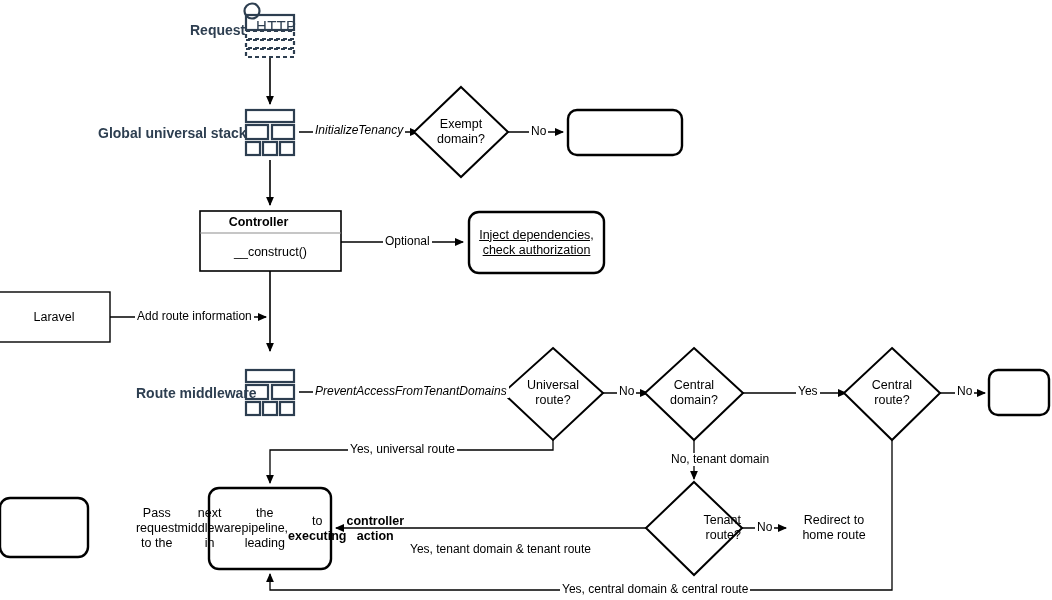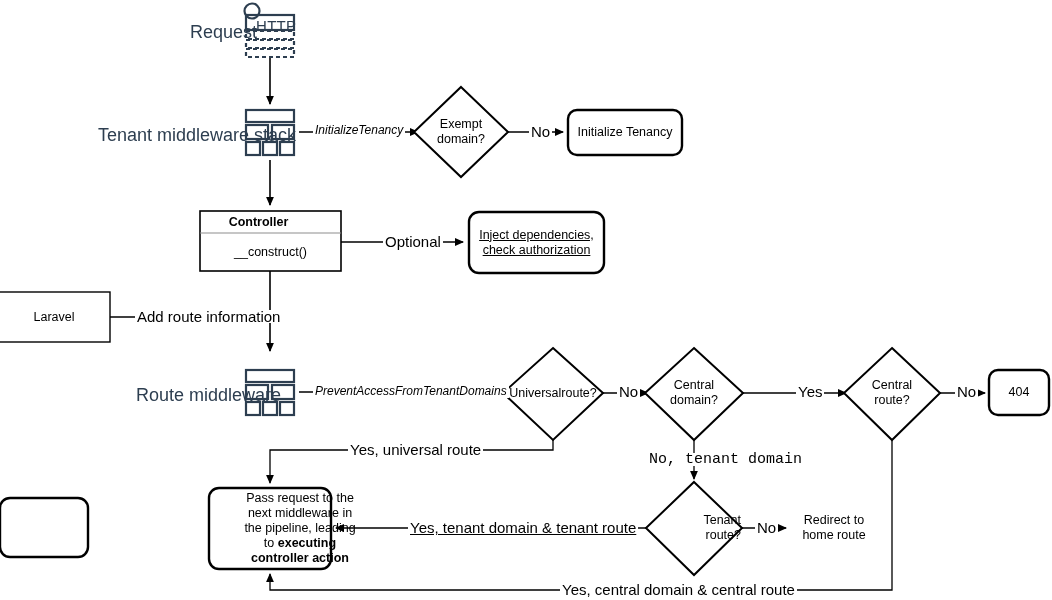--- a/index.html
+++ b/index.html
@@ -6,23 +6,23 @@
   body{width:1052px;height:600px;overflow:hidden;
        font-family:"Liberation Sans","DejaVu Sans",sans-serif;}
   #stage{position:relative;width:1052px;height:600px;background:#fff;}
   svg.layer{position:absolute;left:0;top:0;width:1052px;height:600px;}
 
   
   .nodetext{position:absolute;display:flex;align-items:center;justify-content:center;
             text-align:center;color:#000;font-size:12.5px;line-height:15px;
             pointer-events:none;}
   .sidelabel{position:absolute;display:flex;align-items:center;
-             font-weight:normal;color:#2d3e50;font-size:18px;white-space:nowrap;}
+             font-weight:bold;color:#2d3e50;font-size:14px;white-space:nowrap;}
   .edgelabel{position:absolute;display:flex;align-items:center;justify-content:center;
-             background:#fff;color:#000;font-size:15px;white-space:nowrap;
+             background:#fff;color:#000;font-size:12px;white-space:nowrap;
              line-height:13px;padding:0 2px;}
   .edgelabel.ital{font-style:italic;font-size:12px;}
   .bold{font-weight:bold;}
   .httpcap{position:absolute;font-size:15px;color:#2d3e50;letter-spacing:.3px;}
 </style>
 </head>
 <body>
 
 <div id="stage">
 
@@ -120,82 +120,80 @@
     <path d="M553,440 L553,450 L270,450 L270,483" stroke="#000" stroke-width="1.3" fill="none" marker-end="url(#arrow)"></path>
 
     <path d="M646,528 L336,528" stroke="#000" stroke-width="1.3" fill="none" marker-end="url(#arrow)"></path>
 
     <path d="M892,440 L892,590 L270,590 L270,574" stroke="#000" stroke-width="1.3" fill="none" marker-end="url(#arrow)"></path>
   </svg>
 
   <div class="httpcap" style="left:256px;top:17px;">HTTP</div>
 
   <div class="sidelabel" style="left:190px;top:22px;">Request</div>
-  <div class="sidelabel" style="left:98px;top:125px;">Tenant middleware stack</div>
+  <div class="sidelabel" style="left:98px;top:125px;">Global universal stack</div>
   <div class="sidelabel" style="left:136px;top:385px;">Route middleware</div>
 
   <div class="nodetext" style="left:414px;top:110px;width:94px;height:44px;flex-direction:column;">
     <span>Exempt</span>
     <span>domain?</span>
   </div>
 
-  <div class="nodetext" style="left:568px;top:110px;width:114px;height:45px;">Initialize Tenancy</div>
 
   <div class="nodetext bold" style="left:200px;top:212px;width:117px;height:21px;">Controller</div>
   <div class="nodetext" style="left:200px;top:233px;width:141px;height:38px;">__construct()</div>
 
   <div class="nodetext" style="left:469px;top:212px;width:135px;height:61px;flex-direction:column;text-decoration:underline;">
     <span>Inject dependencies,</span>
     <span>check authorization</span>
   </div>
 
   <div class="nodetext" style="left:-2px;top:292px;width:112px;height:50px;">Laravel</div>
 
-  <div class="nodetext" style="left:506px;top:371px;width:94px;height:44px;">
+  <div class="nodetext" style="left:506px;top:371px;width:94px;height:44px;flex-direction:column;">
     <span>Universal</span>
     <span>route?</span>
   </div>
 
   <div class="nodetext" style="left:647px;top:371px;width:94px;height:44px;flex-direction:column;">
     <span>Central</span>
     <span>domain?</span>
   </div>
 
   <div class="nodetext" style="left:845px;top:371px;width:94px;height:44px;flex-direction:column;">
     <span>Central</span>
     <span>route?</span>
   </div>
 
-  <div class="nodetext" style="left:989px;top:370px;width:60px;height:45px;">404</div>
 
   <div class="nodetext" style="left:647px;top:506px;width:94px;height:44px;flex-direction:column;align-items:flex-end;">
     <span>Tenant</span>
     <span>route?</span>
   </div>
 
   <div class="nodetext" style="left:790px;top:498px;width:88px;height:59px;flex-direction:column;">
     <span>Redirect to</span>
     <span>home route</span>
   </div>
 
-  <div class="nodetext" style="left:209px;top:488px;width:122px;height:81px;flex-direction:column;padding-left:30px;">
+  <div class="nodetext" style="left:209px;top:488px;width:122px;height:81px;">
     <span>Pass request to the</span>
     <span>next middleware in</span>
     <span>the pipeline, leading</span>
     <span><span>to </span><span class="bold">executing</span></span>
     <span class="bold">controller action</span>
   </div>
 
   <div class="edgelabel ital" style="left:313px;top:124px;">InitializeTenancy</div>
   <div class="edgelabel" style="left:529px;top:125px;">No</div>
   <div class="edgelabel" style="left:383px;top:235px;">Optional</div>
   <div class="edgelabel" style="left:135px;top:310px;">Add route information</div>
   <div class="edgelabel ital" style="left:313px;top:385px;">PreventAccessFromTenantDomains</div>
   <div class="edgelabel" style="left:617px;top:385px;">No</div>
   <div class="edgelabel" style="left:784px;top:385px;margin-left:12px;">Yes</div>
   <div class="edgelabel" style="left:955px;top:385px;">No</div>
-  <div class="edgelabel" style="left:647px;top:453px;font-family:Liberation Mono, monospace;">No, tenant domain</div>
+  <div class="edgelabel" style="left:669px;top:453px;">No, tenant domain</div>
   <div class="edgelabel" style="left:755px;top:521px;">No</div>
   <div class="edgelabel" style="left:348px;top:443px;">Yes, universal route</div>
-  <div class="edgelabel" style="left:408px;top:521px;text-decoration:underline;">Yes, tenant domain &amp; tenant route</div>
+  <div class="edgelabel" style="left:408px;top:543px;">Yes, tenant domain &amp; tenant route</div>
   <div class="edgelabel" style="left:560px;top:583px;">Yes, central domain &amp; central route</div>
 
 </div>
 
 </body></html>

